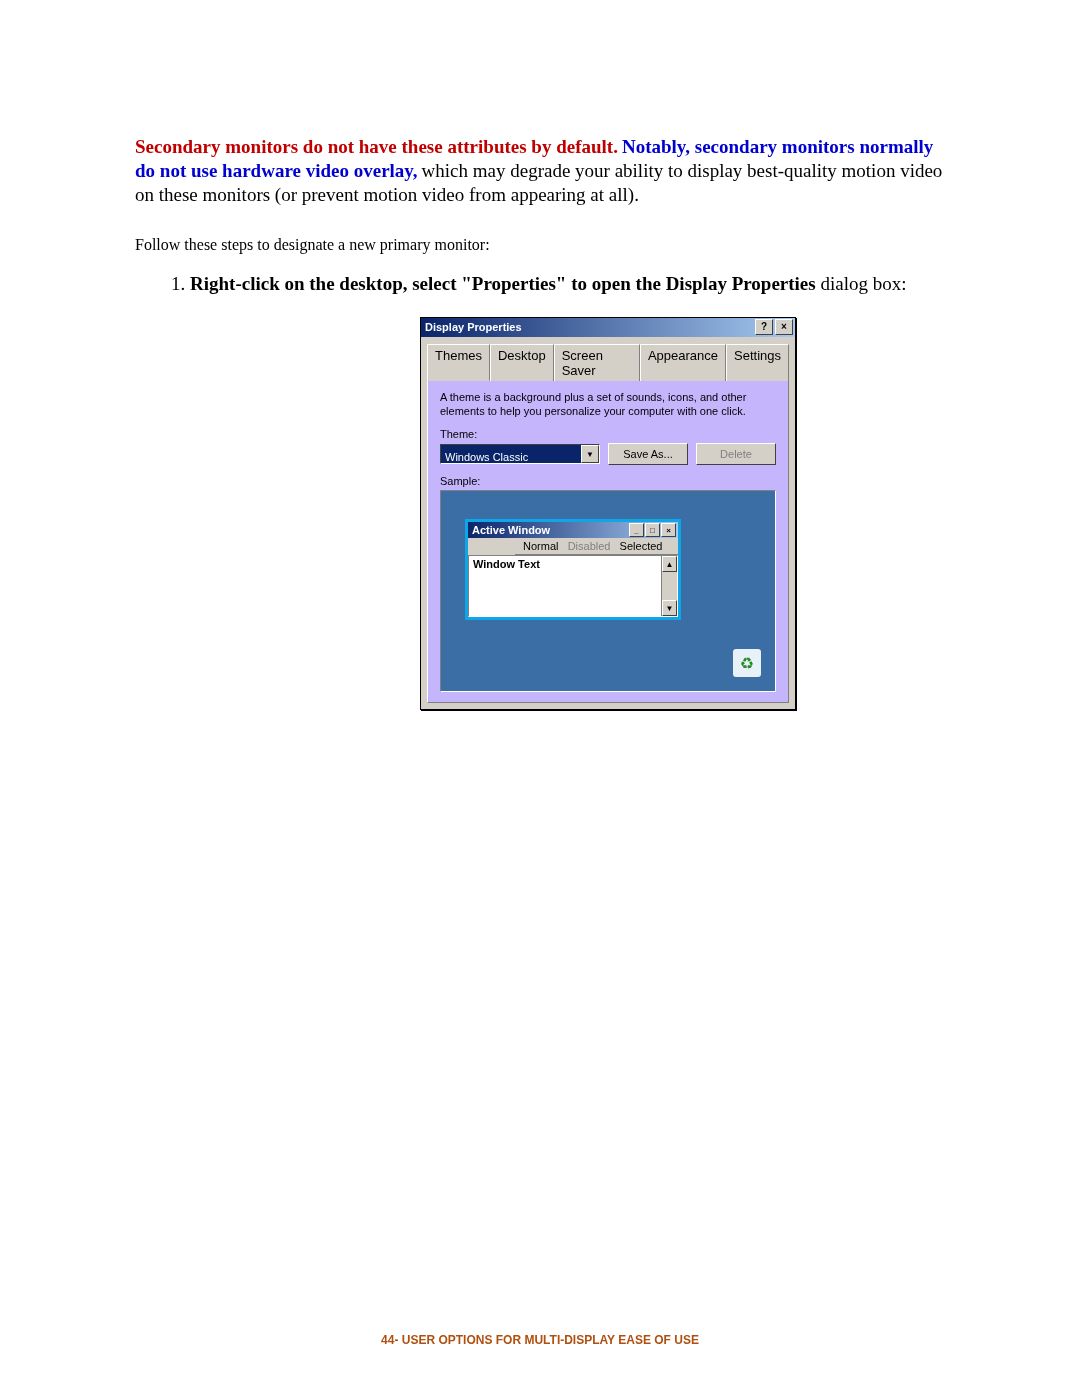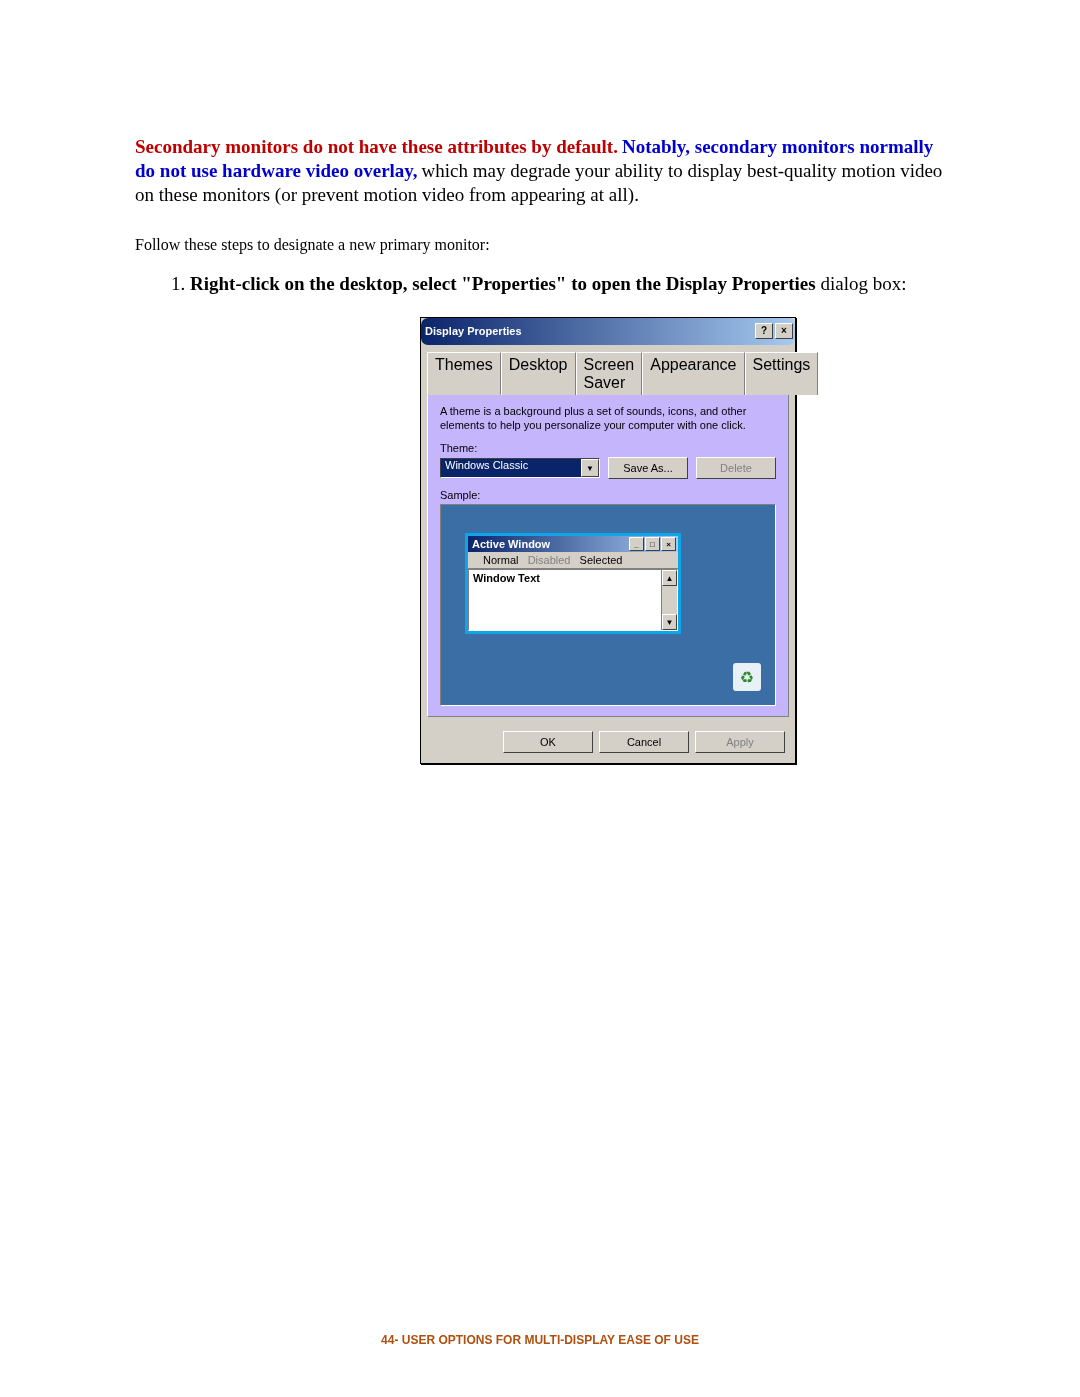--- a/index.html
+++ b/index.html
@@ -61,27 +61,26 @@
   }
   .dialog {
     width: 374px;
     background: #d4d0c8;
     border: 1px solid #000;
     font-family: Tahoma, Arial, sans-serif;
     font-size: 11px;
     box-shadow: 1px 1px 0 #000;
   }
   .titlebar {
-    height: 27px;
+    height: 19px;
     background: linear-gradient(to right, #0a246a, #a6caf0);
     color: #fff;
     display: flex;
     align-items: center;
     padding: 0 2px 0 4px;
-    border-radius: 7px;
   }
   .titlebar-text {
     font-weight: bold;
     flex: 1;
     font-size: 11px;
   }
   .tbtn {
     width: 16px; height: 14px;
     background: #d4d0c8;
     border-top: 1px solid #fff;
@@ -97,21 +96,21 @@
     display: flex;
     margin: 6px 6px 0 6px;
     border-bottom: 1px solid #fff;
   }
   .tab {
     padding: 3px 7px 3px 7px;
     border-top: 1px solid #fff;
     border-left: 1px solid #fff;
     border-right: 1px solid #808080;
     background: #d4d0c8;
-    font-size: 16px;
+    font-size: 13px;
     position: relative;
     top: 1px;
   }
   .tab.active {
     background: #d4d0c8;
     border-bottom: 1px solid #d4d0c8;
     z-index: 2;
   }
   .tab-body {
     margin: 0 6px 6px 6px;
@@ -130,21 +129,21 @@
   .lbl { font-size: 11px; margin-bottom: 3px; }
   .theme-row { display: flex; gap: 8px; align-items: center; margin-bottom: 10px;}
   .combo {
     width: 178px; height: 18px;
     border-top: 1px solid #404040;
     border-left: 1px solid #404040;
     border-right: 1px solid #fff;
     border-bottom: 1px solid #fff;
     background: #0a246a;
     color: #fff;
-    display: flex; align-items: flex-start;
+    display: flex; align-items: flex-end;
     font-size: 11px;
   }
   .combo-text { flex:1; padding: 0 4px; }
   .combo-arrow {
     width: 16px; height: 16px;
     background: #d4d0c8;
     border-top:1px solid #fff; border-left:1px solid #fff;
     border-right:1px solid #404040; border-bottom:1px solid #404040;
     display:flex; align-items:center; justify-content:center;
     color:#000; font-size:8px;
@@ -182,22 +181,23 @@
   }
   .aw-btns { display:flex; }
   .aw-btn {
     width:13px; height:12px; background:#d4d0c8;
     border-top:1px solid #fff; border-left:1px solid #fff;
     border-right:1px solid #404040; border-bottom:1px solid #404040;
     margin-left:1px; font-size:8px; display:flex;align-items:center;justify-content:center;
     color:#000;
   }
   .aw-menu {
-    background:#d4d0c8; font-size:11px; padding:2px 15px;
+    background:#d4d0c8; font-size:11px; padding:2px 8px;
     border-bottom:1px solid #808080;
+    margin-left:47px;
   }
   .aw-menu .dis { color:#808080; }
   .aw-menu .sel { font-weight:normal; }
   .aw-body {
     background:#fff; height:56px;
     border-top:1px solid #808080; border-left:1px solid #808080;
     border-right:1px solid #fff; border-bottom:1px solid #fff;
     position:relative;
     font-size:11px; font-weight:bold; padding:2px 4px;
   }
@@ -310,25 +310,20 @@
               <div class="aw-scroll">
                 <div class="aw-scroll-btn">▲</div>
                 <div class="aw-scroll-btn bot">▼</div>
               </div>
             </div>
           </div>
           <div class="recycle-icon">♻</div>
         </div>
       </div>
 
-      <div class="dlg-buttons">
-        <div class="btn">OK</div>
-        <div class="btn">Cancel</div>
-        <div class="btn disabled">Apply</div>
-      </div>
 
     </div>
   </div>
 
 </div>
 
 <div class="footer">
   <span>44-</span>
   <span class="sm"> USER OPTIONS FOR MULTI-DISPLAY EASE OF USE</span>
 </div>

